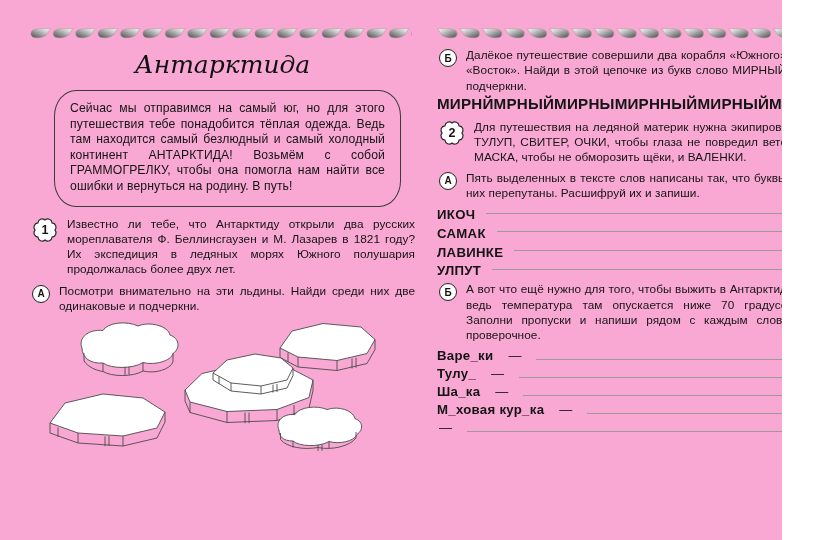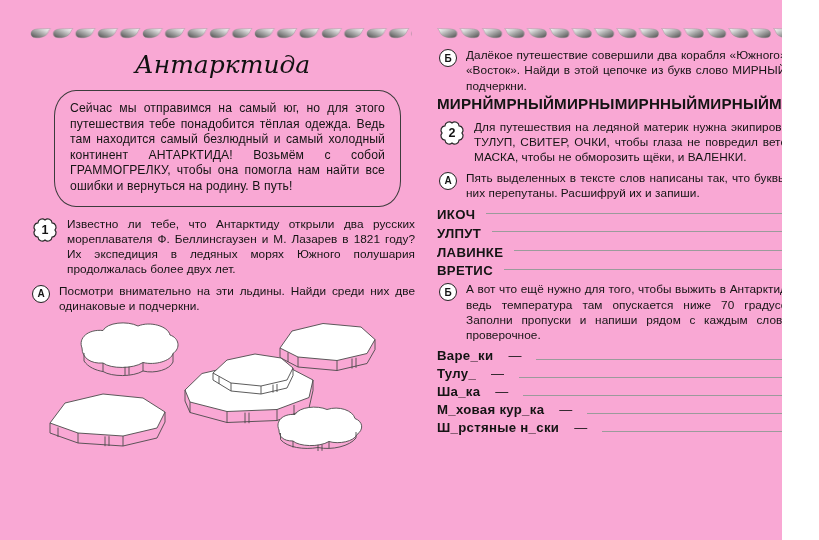--- a/index.html
+++ b/index.html
@@ -153,29 +153,29 @@
       <span class="badge-circle">А</span>
       <div class="txt">Пять выделенных в тексте слов написаны так, что буквы в них перепутаны. Расшифруй их и запиши.</div>
     </div>
 
     <div class="words">
       <div class="wrow">
         <span class="wlabel">ИКОЧ</span>
         <span class="wline"></span>
       </div>
       <div class="wrow">
+        <span class="wlabel">САМАК</span>
+        <span class="wline"></span>
+      </div>
+      <div class="wrow">
+        <span class="wlabel">ЛАВИНКЕ</span>
+        <span class="wline"></span>
+      </div>
+      <div class="wrow">
         <span class="wlabel">УЛПУТ</span>
-        <span class="wline"></span>
-      </div>
-      <div class="wrow">
-        <span class="wlabel">ЛАВИНКЕ</span>
-        <span class="wline"></span>
-      </div>
-      <div class="wrow">
-        <span class="wlabel">ВРЕТИС</span>
         <span class="wline"></span>
       </div>
     </div>
 
     <div class="task mt2">
       <span class="badge-circle">Б</span>
       <div class="txt">А вот что ещё нужно для того, чтобы выжить в Антарктиде, ведь температура там опускается ниже 70 градусов! Заполни пропуски и напиши рядом с каждым словом проверочное.</div>
     </div>
 
     <div class="fills">
@@ -193,21 +193,20 @@
         <span class="wlabel">Ша_ка</span>
         <span class="fdash">—</span>
         <span class="wline"></span>
       </div>
       <div class="frow">
         <span class="wlabel">М_ховая кур_ка</span>
         <span class="fdash">—</span>
         <span class="wline"></span>
       </div>
       <div class="frow">
-        <span class="wlabel">Ш_рстяные н_ски</span>
         <span class="fdash">—</span>
         <span class="wline"></span>
       </div>
     </div>
 
   </div>
 
 </div>
 
 </body></html>

